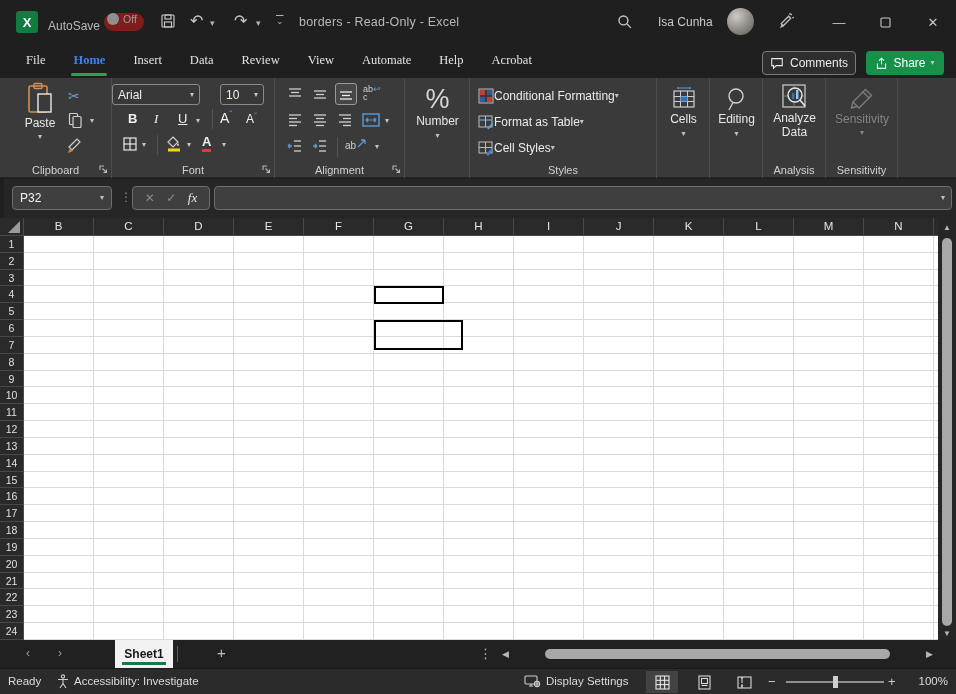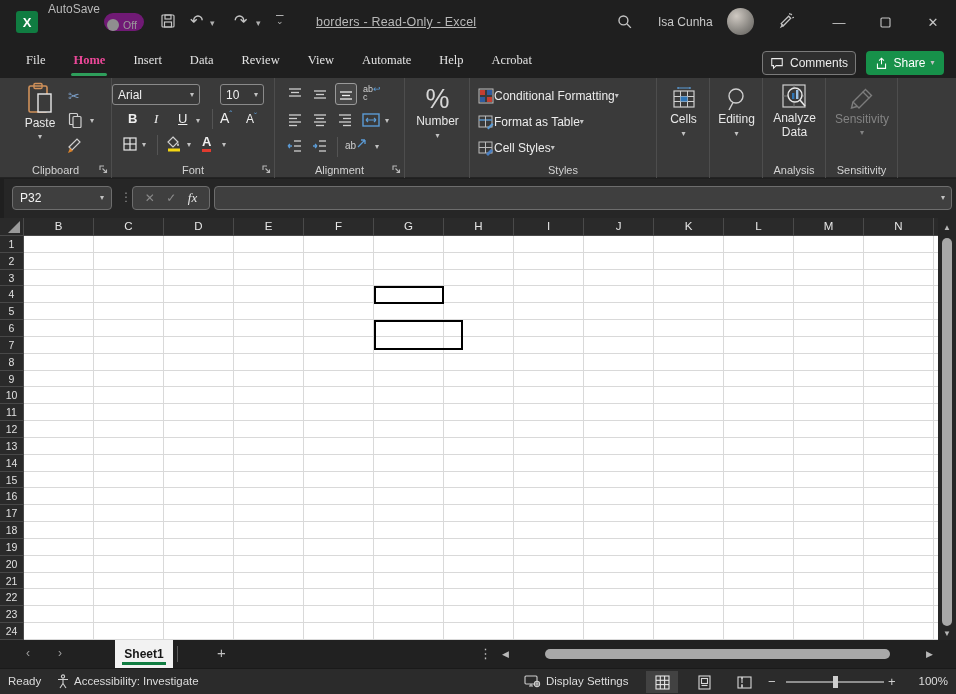--- a/index.html
+++ b/index.html
@@ -4,36 +4,36 @@
 <style>
   * { margin:0; padding:0; box-sizing:border-box; }
   html,body { width:956px; height:694px; overflow:hidden; }
   body { font-family:"Liberation Sans", sans-serif; background:#1f1f1f; color:#e8e8e8; position:relative; }
   svg { display:block; }
   .abs { position:absolute; }
 
   
   #titlebar { position:absolute; left:0; top:0; width:956px; height:44px; background:#1f1f1f; }
   .xl-logo { position:absolute; left:16px; top:11px; width:22px; height:22px; background:#107c41; border-radius:3px; color:#fff; font-weight:bold; font-size:13px; display:flex; align-items:center; justify-content:center; }
-  .autosave-label { position:absolute; left:48px; top:2px; font-size:12px; color:#b9b9b9; }
-  .toggle { position:absolute; left:104px; top:13px; width:40px; height:18px; background:#701a75; border-radius:9px; display:flex; align-items:flex-end; }
+  .autosave-label { position:absolute; left:48px; top:19px; font-size:12px; color:#b9b9b9; }
+  .toggle { position:absolute; left:104px; top:13px; width:40px; height:18px; background:#7f1d1d; border-radius:9px; display:flex; align-items:flex-start; }
   .toggle .knob { width:12px; height:12px; border-radius:50%; background:#8f8f8f; margin-left:3px; }
   .toggle .state { font-size:10.5px; color:#9b9b9b; margin-left:4px; }
   .qat-icon { position:absolute; top:13px; color:#c4c4c4; }
   .tiny-chev { font-size:9px; color:#b0b0b0; }
-  .doc-title { position:absolute; left:316px; top:15px; font-size:12.5px; color:#b8b8b8; letter-spacing:.2px;text-decoration:underline; }
+  .doc-title { position:absolute; left:299px; top:15px; font-size:12.5px; color:#b8b8b8; letter-spacing:.2px; }
   .user-name { position:absolute; left:658px; top:15px; font-size:12px; color:#c9c9c9; }
   .avatar { position:absolute; left:727px; top:8px; width:27px; height:27px; border-radius:50%; background:radial-gradient(circle at 35% 30%, #cfc9c2, #8d8a85 55%, #5c5a57); }
   .win-btn { position:absolute; top:0; width:46px; height:44px; display:flex; align-items:center; justify-content:center; color:#c7c7c7; font-size:13px; }
 
   
   #tabsrow { position:absolute; left:0; top:44px; width:956px; height:34px; background:#1f1f1f; }
   #ribbon-tabs { position:absolute; left:12px; top:0; height:34px; display:flex; align-items:center;font-family:Liberation Serif, serif; }
   .rtab { padding:0 14px; font-size:12.5px; color:#e3e3e3; height:34px; line-height:32px; position:relative; }
-  .rtab.active { font-weight:bold; color:#ec4899; }
+  .rtab.active { font-weight:bold; color:#3b82f6; }
   .rtab.active::after { content:""; position:absolute; left:12px; right:12px; bottom:2px; height:3px; background:#2e9e5b; border-radius:2px; }
   .comments-btn { position:absolute; left:762px; top:7px; width:94px; height:24px; border:1px solid #7a7a7a; border-radius:4px; background:#2e2e2e; display:flex; align-items:center; justify-content:center; gap:6px; font-size:12px; color:#ececec; }
   .share-btn { position:absolute; left:866px; top:7px; width:78px; height:24px; border-radius:4px; background:#17914a; display:flex; align-items:center; justify-content:center; gap:5px; font-size:12px; color:#fff; }
 
   
   #ribbon { position:absolute; left:0; top:78px; width:956px; height:100px; background:#3a3a3a; border-bottom:1px solid #242424; }
   .rgroup { position:absolute; top:0; height:100px; border-right:1px solid #4d4d4d; }
   .grp-label { position:absolute; bottom:2px; left:0; right:0; text-align:center; font-size:11px; color:#d2d2d2; }
   .launcher { position:absolute; right:3px; bottom:4px; color:#b9b9b9; }
   .chev { font-size:8px; color:#c2c2c2; line-height:1; }

